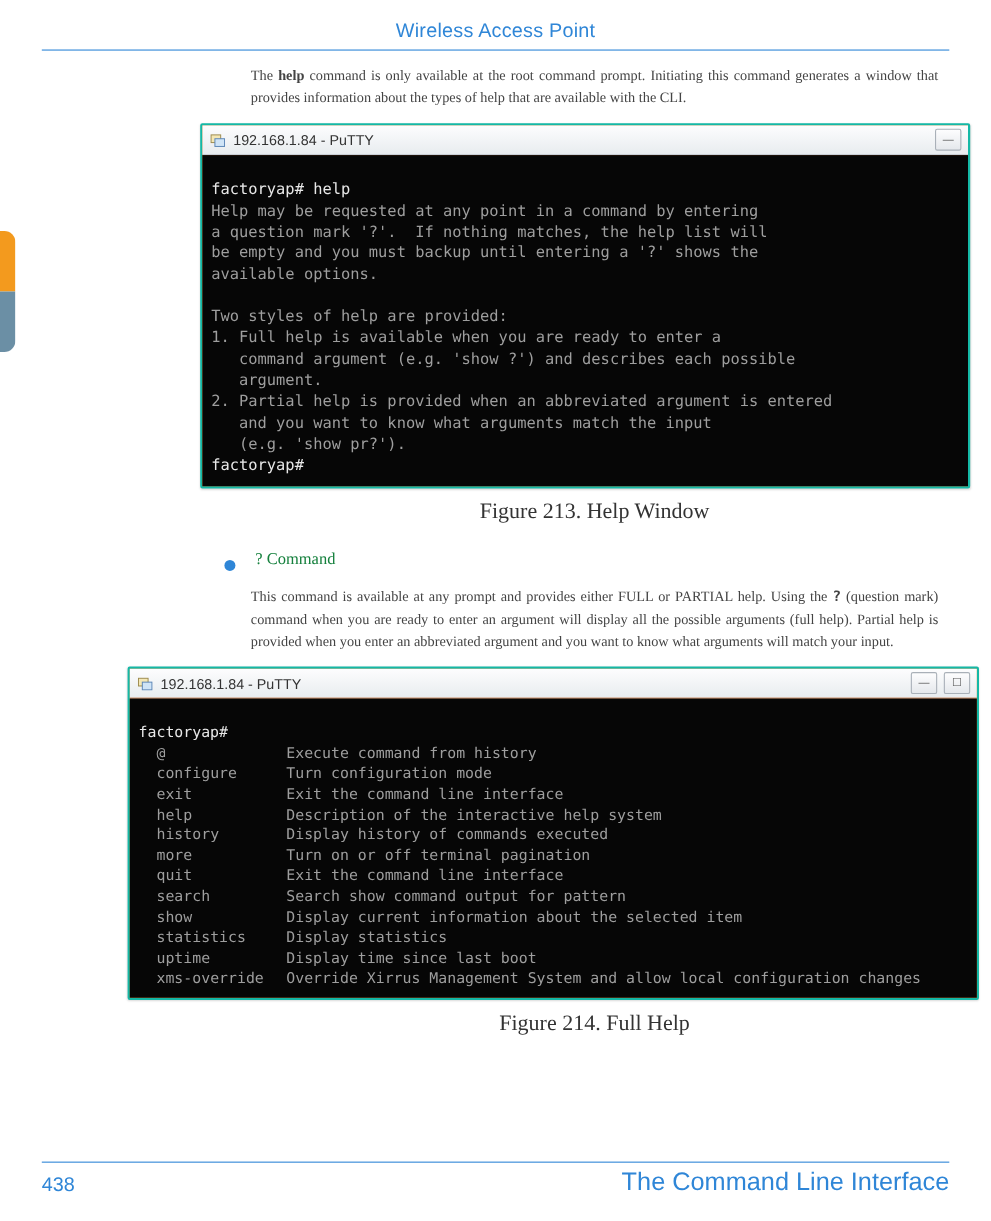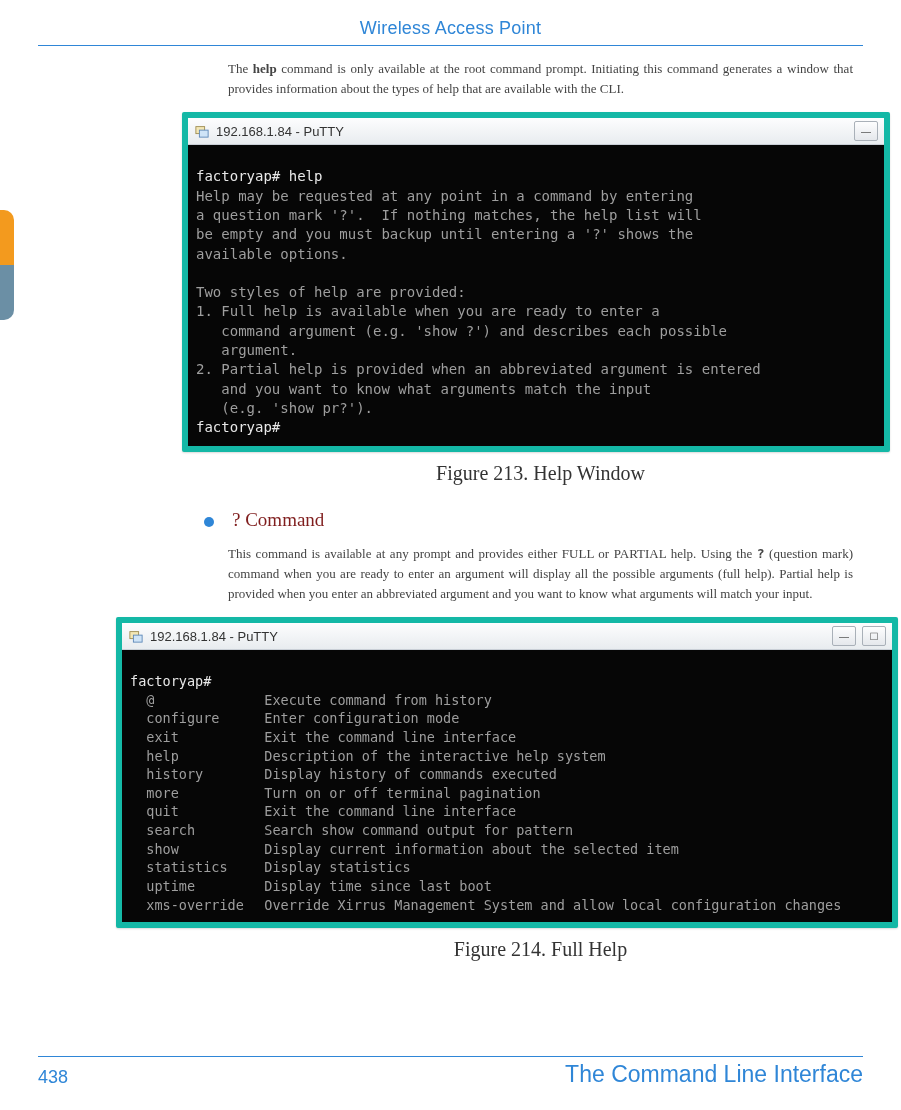--- a/index.html
+++ b/index.html
@@ -8,22 +8,22 @@
   .header-title{text-align:center;color:#2f86d7;font-family:"Trebuchet MS","Segoe UI",sans-serif;font-size:18px;letter-spacing:.2px;margin-bottom:6px}
   .tab{position:absolute;left:0;top:210px;width:14px;height:110px;border-top-right-radius:10px;border-bottom-right-radius:10px;overflow:hidden}
   .tab .t1{height:50%;background:#f39a1e}
   .tab .t2{height:50%;background:#6b8fa5}
   .body{margin-left:190px;margin-right:10px}
   .para{font-size:13px;line-height:1.55;text-align:justify;color:#444}
   .para .bold{font-weight:700}
   .figcap{text-align:center;font-size:20px;color:#333;margin:10px 0 24px 0}
   .bullet{display:flex;gap:18px;margin:6px 0 6px -24px}
   .bullet .dot{width:10px;height:10px;border-radius:50%;background:#2f86d7;margin-top:8px;flex:none}
-  .bullet .bt{color:#7f1d1d;font-size:19px}
-  .term{position:relative;background:#f97316;border:6px solid #14b8a6;border-radius:2px;margin:10px 0 4px -46px;width:696px;box-shadow:0 1px 2px rgba(0,0,0,.15)}
+  .bullet .bt{color:#15803d;font-size:15px}
+  .term{position:relative;background:#f97316;border:2px solid #14b8a6;border-radius:2px;margin:10px 0 4px -46px;width:696px;box-shadow:0 1px 2px rgba(0,0,0,.15)}
   .term-titlebar{height:26px;background:linear-gradient(#fdfdfe,#e8ecef);display:flex;align-items:center;gap:6px;padding:0 6px;border-bottom:1px solid #c9cfd6;font-family:"Segoe UI",Tahoma,sans-serif;font-size:13px;color:#333}
   .term-titlebar .icn{width:16px;height:16px;display:flex;align-items:center;justify-content:center}
   .term-titlebar .icn svg{width:14px;height:14px}
   .term-titlebar .spacer{flex:1}
   .term-titlebar .winbtn{width:22px;height:18px;border:1px solid #a9b0b8;background:linear-gradient(#fdfdfe,#e5e8ec);border-radius:2px;display:flex;align-items:center;justify-content:center;font-size:10px;color:#555}
   .term-body{background:#060606;color:#e8e8e8;font-family:Consolas,"Lucida Console",monospace;font-size:14px;line-height:1.38;padding:22px 8px 8px 8px;white-space:pre}
   .term-body .g{color:#9e9e9e}
   .term2{margin-left:-112px;width:770px}
   .term2 .term-body{font-size:13.5px}
   .term2 .cmd{display:inline-block;width:118px}
@@ -97,21 +97,21 @@
               <rect x="5" y="7" width="10" height="8" fill="#cfe4f7" stroke="#5a85b6"></rect>
             </svg>
         </span>
         <span>192.168.1.84 - PuTTY</span>
         <span class="spacer"></span>
         <span class="winbtn">—</span>
         <span class="winbtn">☐</span>
       </div>
       <div class="term-body" id="t2body"><span>factoryap#</span>
   <span class="cmd g">@</span><span class="g">Execute command from history</span>
-  <span class="cmd g">configure</span><span class="g">Enter configuration mode</span>
+  <span class="cmd g">configure</span><span class="g">Turn configuration mode</span>
   <span class="cmd g">exit</span><span class="g">Exit the command line interface</span>
   <span class="cmd g">help</span><span class="g">Description of the interactive help system</span>
   <span class="cmd g">history</span><span class="g">Display history of commands executed</span>
   <span class="cmd g">more</span><span class="g">Turn on or off terminal pagination</span>
   <span class="cmd g">quit</span><span class="g">Exit the command line interface</span>
   <span class="cmd g">search</span><span class="g">Search show command output for pattern</span>
   <span class="cmd g">show</span><span class="g">Display current information about the selected item</span>
   <span class="cmd g">statistics</span><span class="g">Display statistics</span>
   <span class="cmd g">uptime</span><span class="g">Display time since last boot</span>
   <span class="cmd g">xms-override</span><span class="g">Override Xirrus Management System and allow local configuration changes</span></div>

